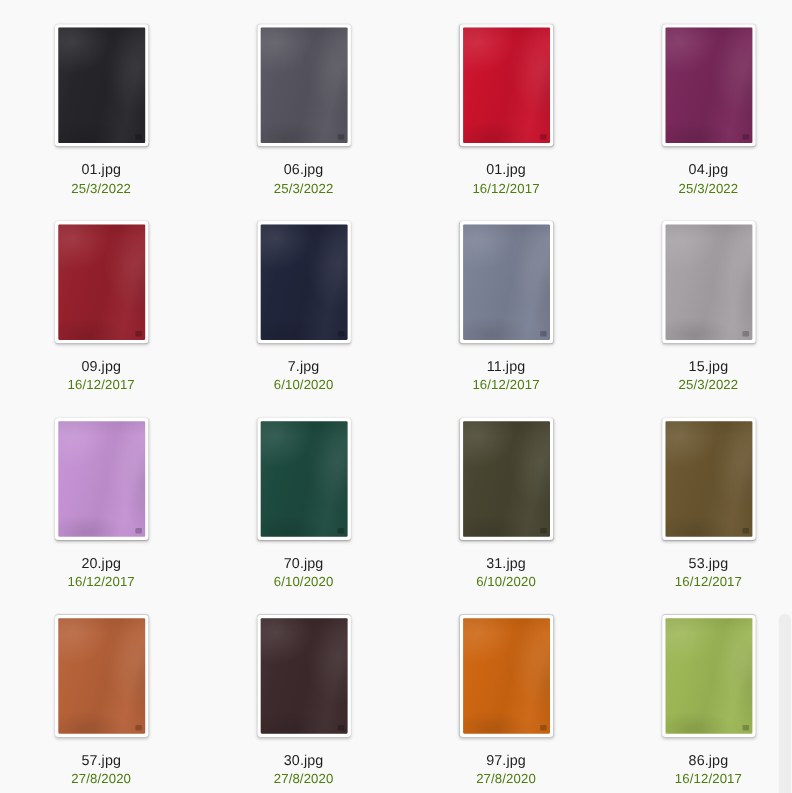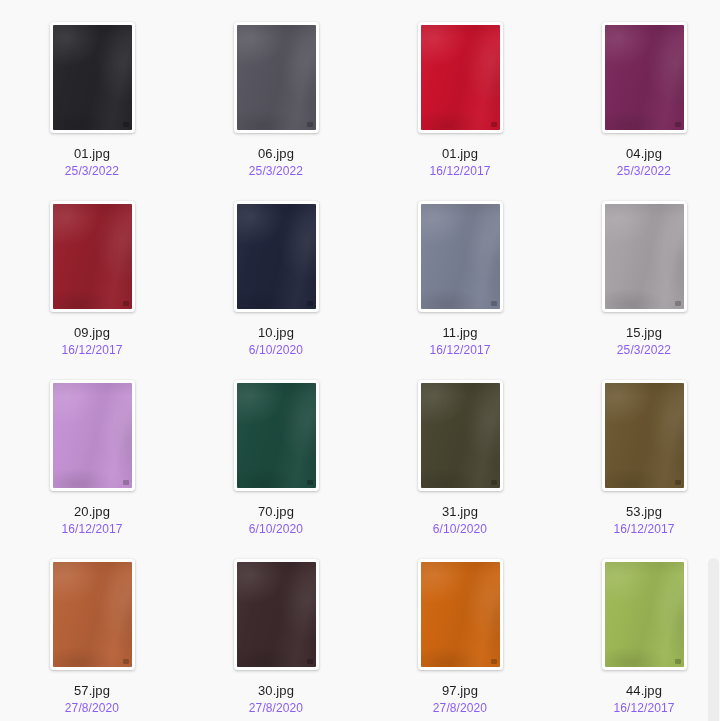--- a/index.html
+++ b/index.html
@@ -101,21 +101,21 @@
     line-height: 15px;
     color: #1f1f1f;
     text-align: center;
     letter-spacing: 0.1px;
   }
 
   .file-date {
     margin-top: 3px;
     font-size: 12px;
     line-height: 14px;
-    color: #8b5cf6;
+    color: #4d7c0f;
     text-align: center;
     letter-spacing: 0.1px;
   }
 
   
   #scrollbar {
     position: absolute;
     right: 0;
     top: 0;
     width: 13px;
@@ -180,21 +180,21 @@
       </div>
       <div class="file-name">09.jpg</div>
       <div class="file-date">16/12/2017</div>
     </div>
     <div class="file-tile">
       <div class="thumb-frame">
         <div class="thumb-img" style="background: rgb(33, 37, 59);">
           <div class="thumb-tag"></div>
         </div>
       </div>
-      <div class="file-name">10.jpg</div>
+      <div class="file-name">7.jpg</div>
       <div class="file-date">6/10/2020</div>
     </div>
     <div class="file-tile">
       <div class="thumb-frame">
         <div class="thumb-img" style="background: rgb(122, 128, 148);">
           <div class="thumb-tag"></div>
         </div>
       </div>
       <div class="file-name">11.jpg</div>
       <div class="file-date">16/12/2017</div>
@@ -270,20 +270,20 @@
       </div>
       <div class="file-name">97.jpg</div>
       <div class="file-date">27/8/2020</div>
     </div>
     <div class="file-tile">
       <div class="thumb-frame">
         <div class="thumb-img" style="background: rgb(156, 182, 85);">
           <div class="thumb-tag"></div>
         </div>
       </div>
-      <div class="file-name">44.jpg</div>
+      <div class="file-name">86.jpg</div>
       <div class="file-date">16/12/2017</div>
     </div>
   </div>
 
 <div id="scrollbar">
   <div id="scrollbar-thumb"></div>
 </div>
 
 </body></html>

